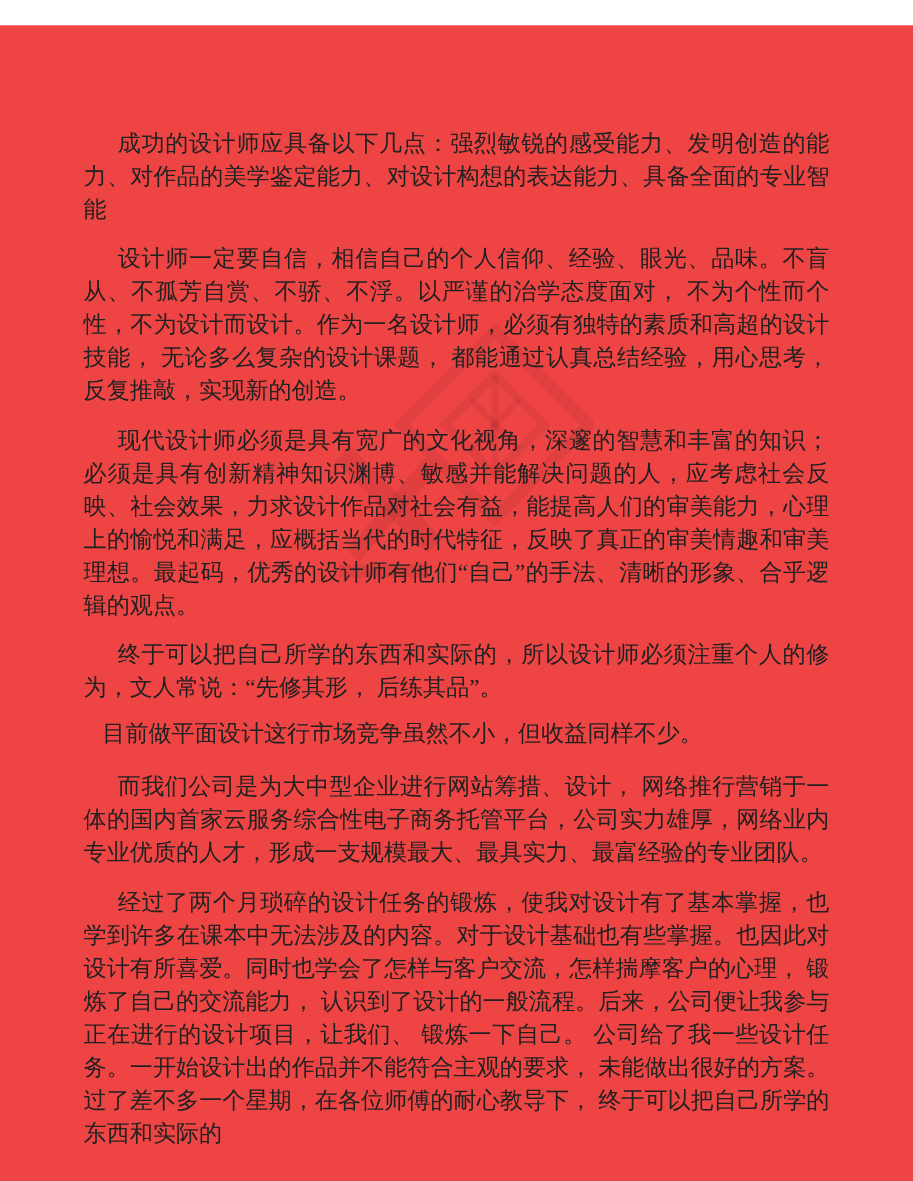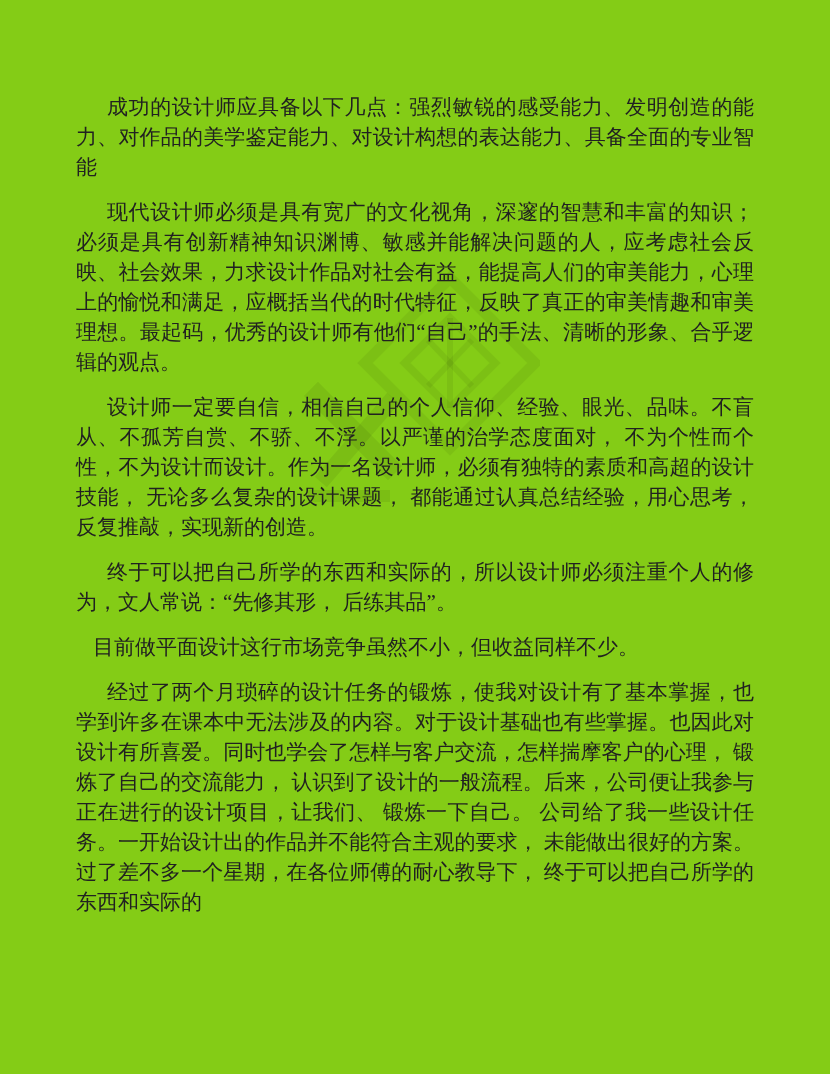--- a/index.html
+++ b/index.html
@@ -10,21 +10,22 @@
   body {
     width: 830px;
     height: 1074px;
     position: relative;
     overflow: hidden;
     font-family: "Liberation Serif", "DejaVu Serif", serif;
   }
   .page {
     position: absolute;
     inset: 0;
-    background: #84cc16;
+    background: #ef4444;
+    margin-top: 23px;
   }
   .watermark {
     position: absolute;
     left: 288px;
     top: 270px;
     width: 252px;
     height: 252px;
     pointer-events: none;
   }
   .content {
@@ -37,20 +38,21 @@
     line-height: 30px;
     text-align: justify;
     text-justify: inter-ideograph;
   }
   .content p {
     margin: 0 0 15px 0;
     text-indent: 31px;
   }
   .content p.indent-small {
     text-indent: 17px;
+    font-family: Liberation Mono, monospace;
   }
 </style>
 </head>
 <body>
 
 <div class="page">
 
   <svg class="watermark" viewBox="0 0 252 252" xmlns="http://www.w3.org/2000/svg" aria-hidden="true">
     <g fill="none" stroke="#000000" stroke-opacity="0.055">
       <path d="M162 8 L247 93 L162 178 L77 93 Z" stroke-width="11"></path>
@@ -61,20 +63,21 @@
     </g>
     <g fill="none" stroke="#000000" stroke-opacity="0.065" stroke-linecap="square">
       <path d="M30 126 L100 196" stroke-width="20"></path>
       <path d="M100 134 L38 206" stroke-width="16"></path>
       <path d="M26 226 L96 226" stroke-width="12"></path>
     </g>
   </svg>
 
   <div class="content">
     <p>成功的设计师应具备以下几点：强烈敏锐的感受能力、发明创造的能力、对作品的美学鉴定能力、对设计构想的表达能力、具备全面的专业智能</p>
+    <p>设计师一定要自信，相信自己的个人信仰、经验、眼光、品味。不盲从、不孤芳自赏、不骄、不浮。以严谨的治学态度面对， 不为个性而个性，不为设计而设计。作为一名设计师，必须有独特的素质和高超的设计技能， 无论多么复杂的设计课题， 都能通过认真总结经验，用心思考，反复推敲，实现新的创造。</p>
     <p>现代设计师必须是具有宽广的文化视角，深邃的智慧和丰富的知识；必须是具有创新精神知识渊博、敏感并能解决问题的人，应考虑社会反映、社会效果，力求设计作品对社会有益，能提高人们的审美能力，心理上的愉悦和满足，应概括当代的时代特征，反映了真正的审美情趣和审美理想。最起码，优秀的设计师有他们“自己”的手法、清晰的形象、合乎逻辑的观点。</p>
-    <p>设计师一定要自信，相信自己的个人信仰、经验、眼光、品味。不盲从、不孤芳自赏、不骄、不浮。以严谨的治学态度面对， 不为个性而个性，不为设计而设计。作为一名设计师，必须有独特的素质和高超的设计技能， 无论多么复杂的设计课题， 都能通过认真总结经验，用心思考，反复推敲，实现新的创造。</p>
     <p>终于可以把自己所学的东西和实际的，所以设计师必须注重个人的修为，文人常说：“先修其形， 后练其品”。</p>
     <p class="indent-small">目前做平面设计这行市场竞争虽然不小，但收益同样不少。</p>
+    <p>而我们公司是为大中型企业进行网站筹措、设计，  网络推行营销于一体的国内首家云服务综合性电子商务托管平台，公司实力雄厚，网络业内专业优质的人才，形成一支规模最大、最具实力、最富经验的专业团队。</p>
     <p>经过了两个月琐碎的设计任务的锻炼，使我对设计有了基本掌握，也学到许多在课本中无法涉及的内容。对于设计基础也有些掌握。也因此对设计有所喜爱。同时也学会了怎样与客户交流，怎样揣摩客户的心理， 锻炼了自己的交流能力， 认识到了设计的一般流程。后来，公司便让我参与正在进行的设计项目，让我们、 锻炼一下自己。 公司给了我一些设计任务。一开始设计出的作品并不能符合主观的要求， 未能做出很好的方案。过了差不多一个星期，在各位师傅的耐心教导下， 终于可以把自己所学的东西和实际的</p>
   </div>
 
 </div>
 
 </body></html>

